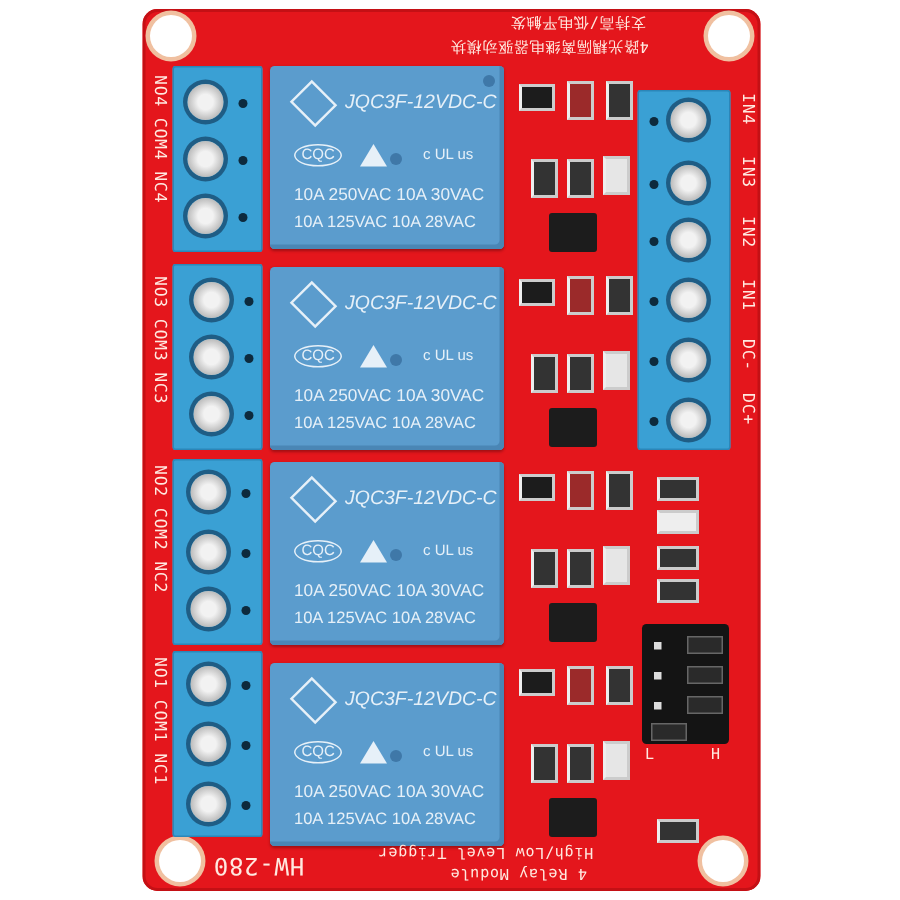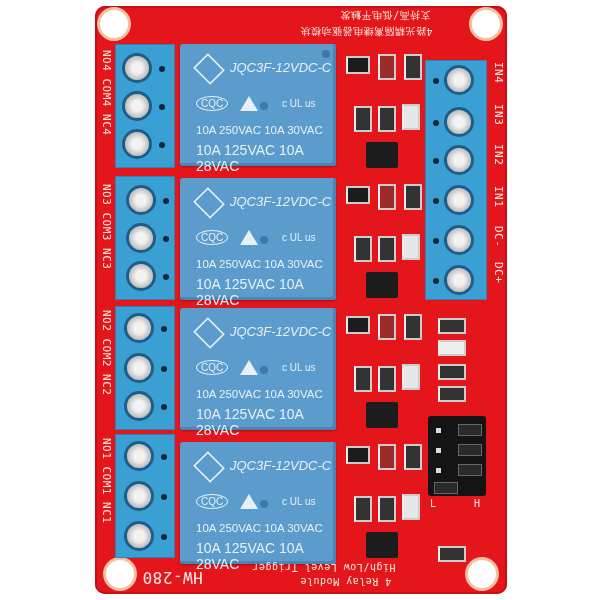--- a/index.html
+++ b/index.html
@@ -10,21 +10,21 @@
     .rot180 { transform: rotate(180deg); }
     .rot90 { transform: rotate(90deg); transform-origin: left top; }
     .relay { position: absolute; left: 180px; width: 156px; height: 122px; background: #5b9ccd; border-radius: 3px; box-shadow: inset -3px -3px 0 #4a86b5, 0 1px 2px rgba(0,0,0,.3); color: #e6f0f8; }
     .relay .logo { position: absolute; left: 14px; top: 12px; width: 26px; height: 22px; border: 2px solid #e6f0f8; transform: rotate(45deg) scale(.8); }
     .relay .model { position: absolute; left: 50px; top: 16px; font-size: 13px; font-style: italic; }
     .relay .cert { position: absolute; left: 16px; top: 52px; font-size: 10px; border: 1.5px solid #e6f0f8; border-radius: 50%; padding: 1px 4px; }
     .relay .tri { position: absolute; left: 60px; top: 52px; width: 0; height: 0; border-left: 9px solid transparent; border-right: 9px solid transparent; border-bottom: 15px solid #e6f0f8; }
     .relay .dot { position: absolute; left: 80px; top: 58px; width: 8px; height: 8px; border-radius: 50%; background: #3f78a8; }
     .relay .ul { position: absolute; left: 102px; top: 54px; font-size: 10px; }
     .relay .rate1 { position: absolute; left: 16px; top: 80px; font-size: 11.5px; }
-    .relay .rate2 { position: absolute; left: 16px; top: 98px; font-size: 14px; }
+    .relay .rate2 { position: absolute; left: 16px; top: 98px; font-size: 11px; }
     .relay .corner { position: absolute; right: 6px; top: 6px; width: 8px; height: 8px; border-radius: 50%; background: #3f78a8; }
     .term { position: absolute; background: #3aa0d4; border-radius: 2px; box-shadow: inset 0 0 0 1px #2b86b8; }
     .screw { position: absolute; width: 24px; height: 24px; border-radius: 50%; background: radial-gradient(circle, #f2f2f2 30%, #bcbcbc 70%); box-shadow: 0 0 0 3px #1f5d85; }
     .tdot { position: absolute; width: 6px; height: 6px; border-radius: 50%; background: #0d2a3d; }
     .ic { position: absolute; width: 32px; height: 26px; background: #1c1c1c; border-radius: 2px; }
     .smd { position: absolute; width: 14px; height: 22px; background: #333; border: 2px solid #ccc; border-left-color:#eee; }
     .header { position: absolute; left: 428px; top: 416px; width: 58px; height: 80px; background: #141414; border-radius: 3px; }
     .pin { position: absolute; width: 5px; height: 5px; background: #ddd; }
     .jump { position: absolute; width: 22px; height: 10px; background: #2a2a2a; border: 1px solid #666; }
   </style>

